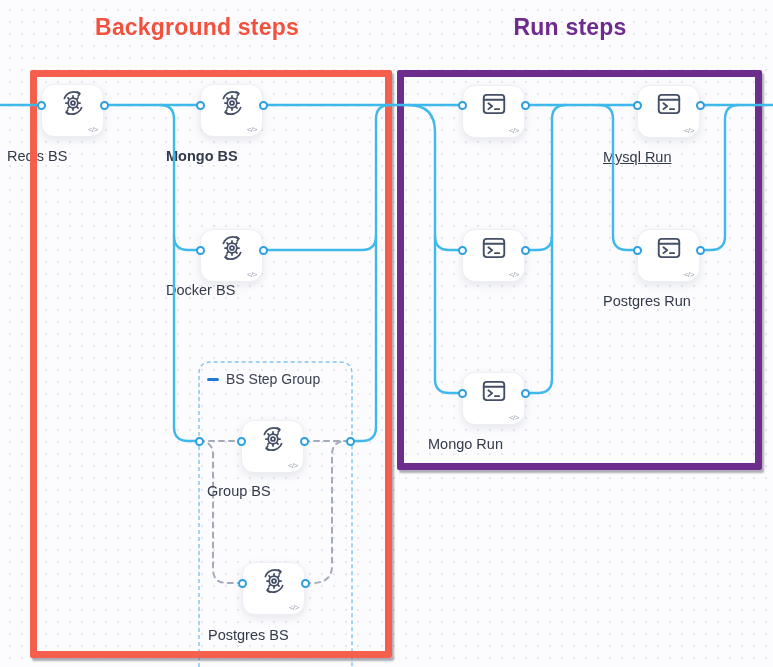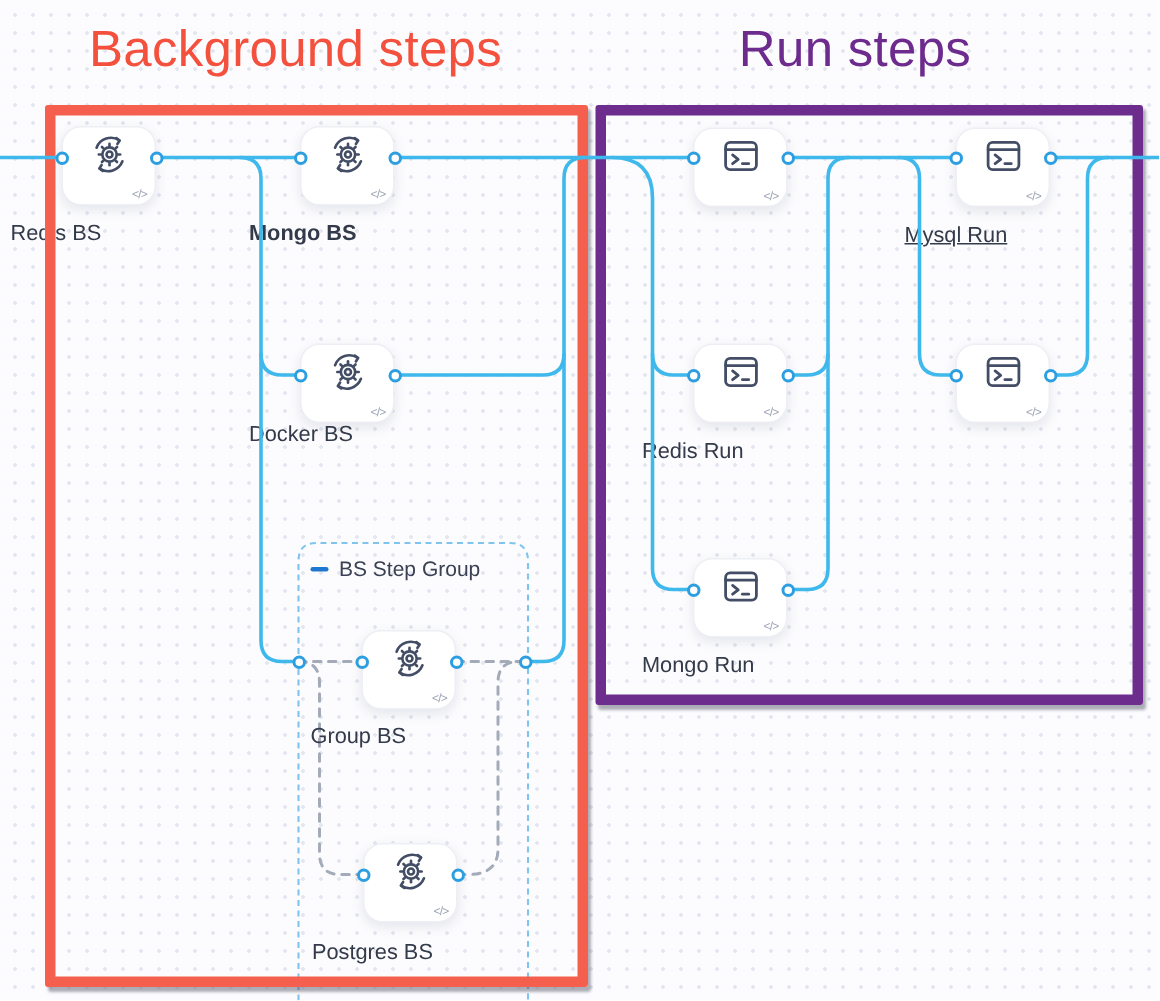--- a/index.html
+++ b/index.html
@@ -5,21 +5,21 @@
   html,body{margin:0;padding:0;background:#ffffff;}
   .stage{
     position:relative;width:773px;height:667px;overflow:hidden;
     background-color:#fcfcfe;
     background-image:radial-gradient(circle,#e4e7f0 1.1px,rgba(0,0,0,0) 1.3px);
     background-size:12px 12px;background-position:4px 4px;
     font-family:"Liberation Sans",sans-serif;
   }
   .title{
     position:absolute;top:14px;transform:translateX(-50%);
-    font-size:34px;font-weight:400;letter-spacing:.2px;z-index:6;white-space:nowrap;
+    font-size:23px;font-weight:700;letter-spacing:.2px;z-index:6;white-space:nowrap;
   }
   .title.bg{color:#f4503e;}
   .title.run{color:#6d2b8e;}
   .anno-box{position:absolute;border:7px solid;border-radius:2px;z-index:4;
     box-shadow:2px 3px 2px rgba(75,75,95,.45);}
   .anno-box.red{left:30px;top:70px;width:348px;height:574px;border-color:#f4604d;}
   .anno-box.purple{left:397px;top:70px;width:351px;height:386px;border-color:#6c2d8d;}
   svg.edges{position:absolute;left:0;top:0;z-index:2;}
   svg.edges.over{z-index:5;pointer-events:none;}
   .card{
@@ -171,28 +171,28 @@
     <span class="code-badge">&lt;/&gt;</span>
   </div>
   <div class="node-label" style="left:231px;top:282px;">Docker BS</div>
 
   <div class="card" style="left:462px;top:229px;">
     <svg class="ic">
         <use href="#ic-terminal"></use>
       </svg>
     <span class="code-badge">&lt;/&gt;</span>
   </div>
-  <div class="node-label" style="left:493px;top:293px;">Redis Run</div>
 
   <div class="card" style="left:637px;top:229px;">
     <svg class="ic">
         <use href="#ic-terminal"></use>
       </svg>
     <span class="code-badge">&lt;/&gt;</span>
   </div>
+  <div class="node-label" style="left:668px;top:293px;">Postgres Run</div>
 
   <div class="card" style="left:462px;top:372px;">
     <svg class="ic">
         <use href="#ic-terminal"></use>
       </svg>
     <span class="code-badge">&lt;/&gt;</span>
   </div>
   <div class="node-label" style="left:493px;top:436px;">Mongo Run</div>
 
   <div class="card" style="left:241px;top:420px;">

